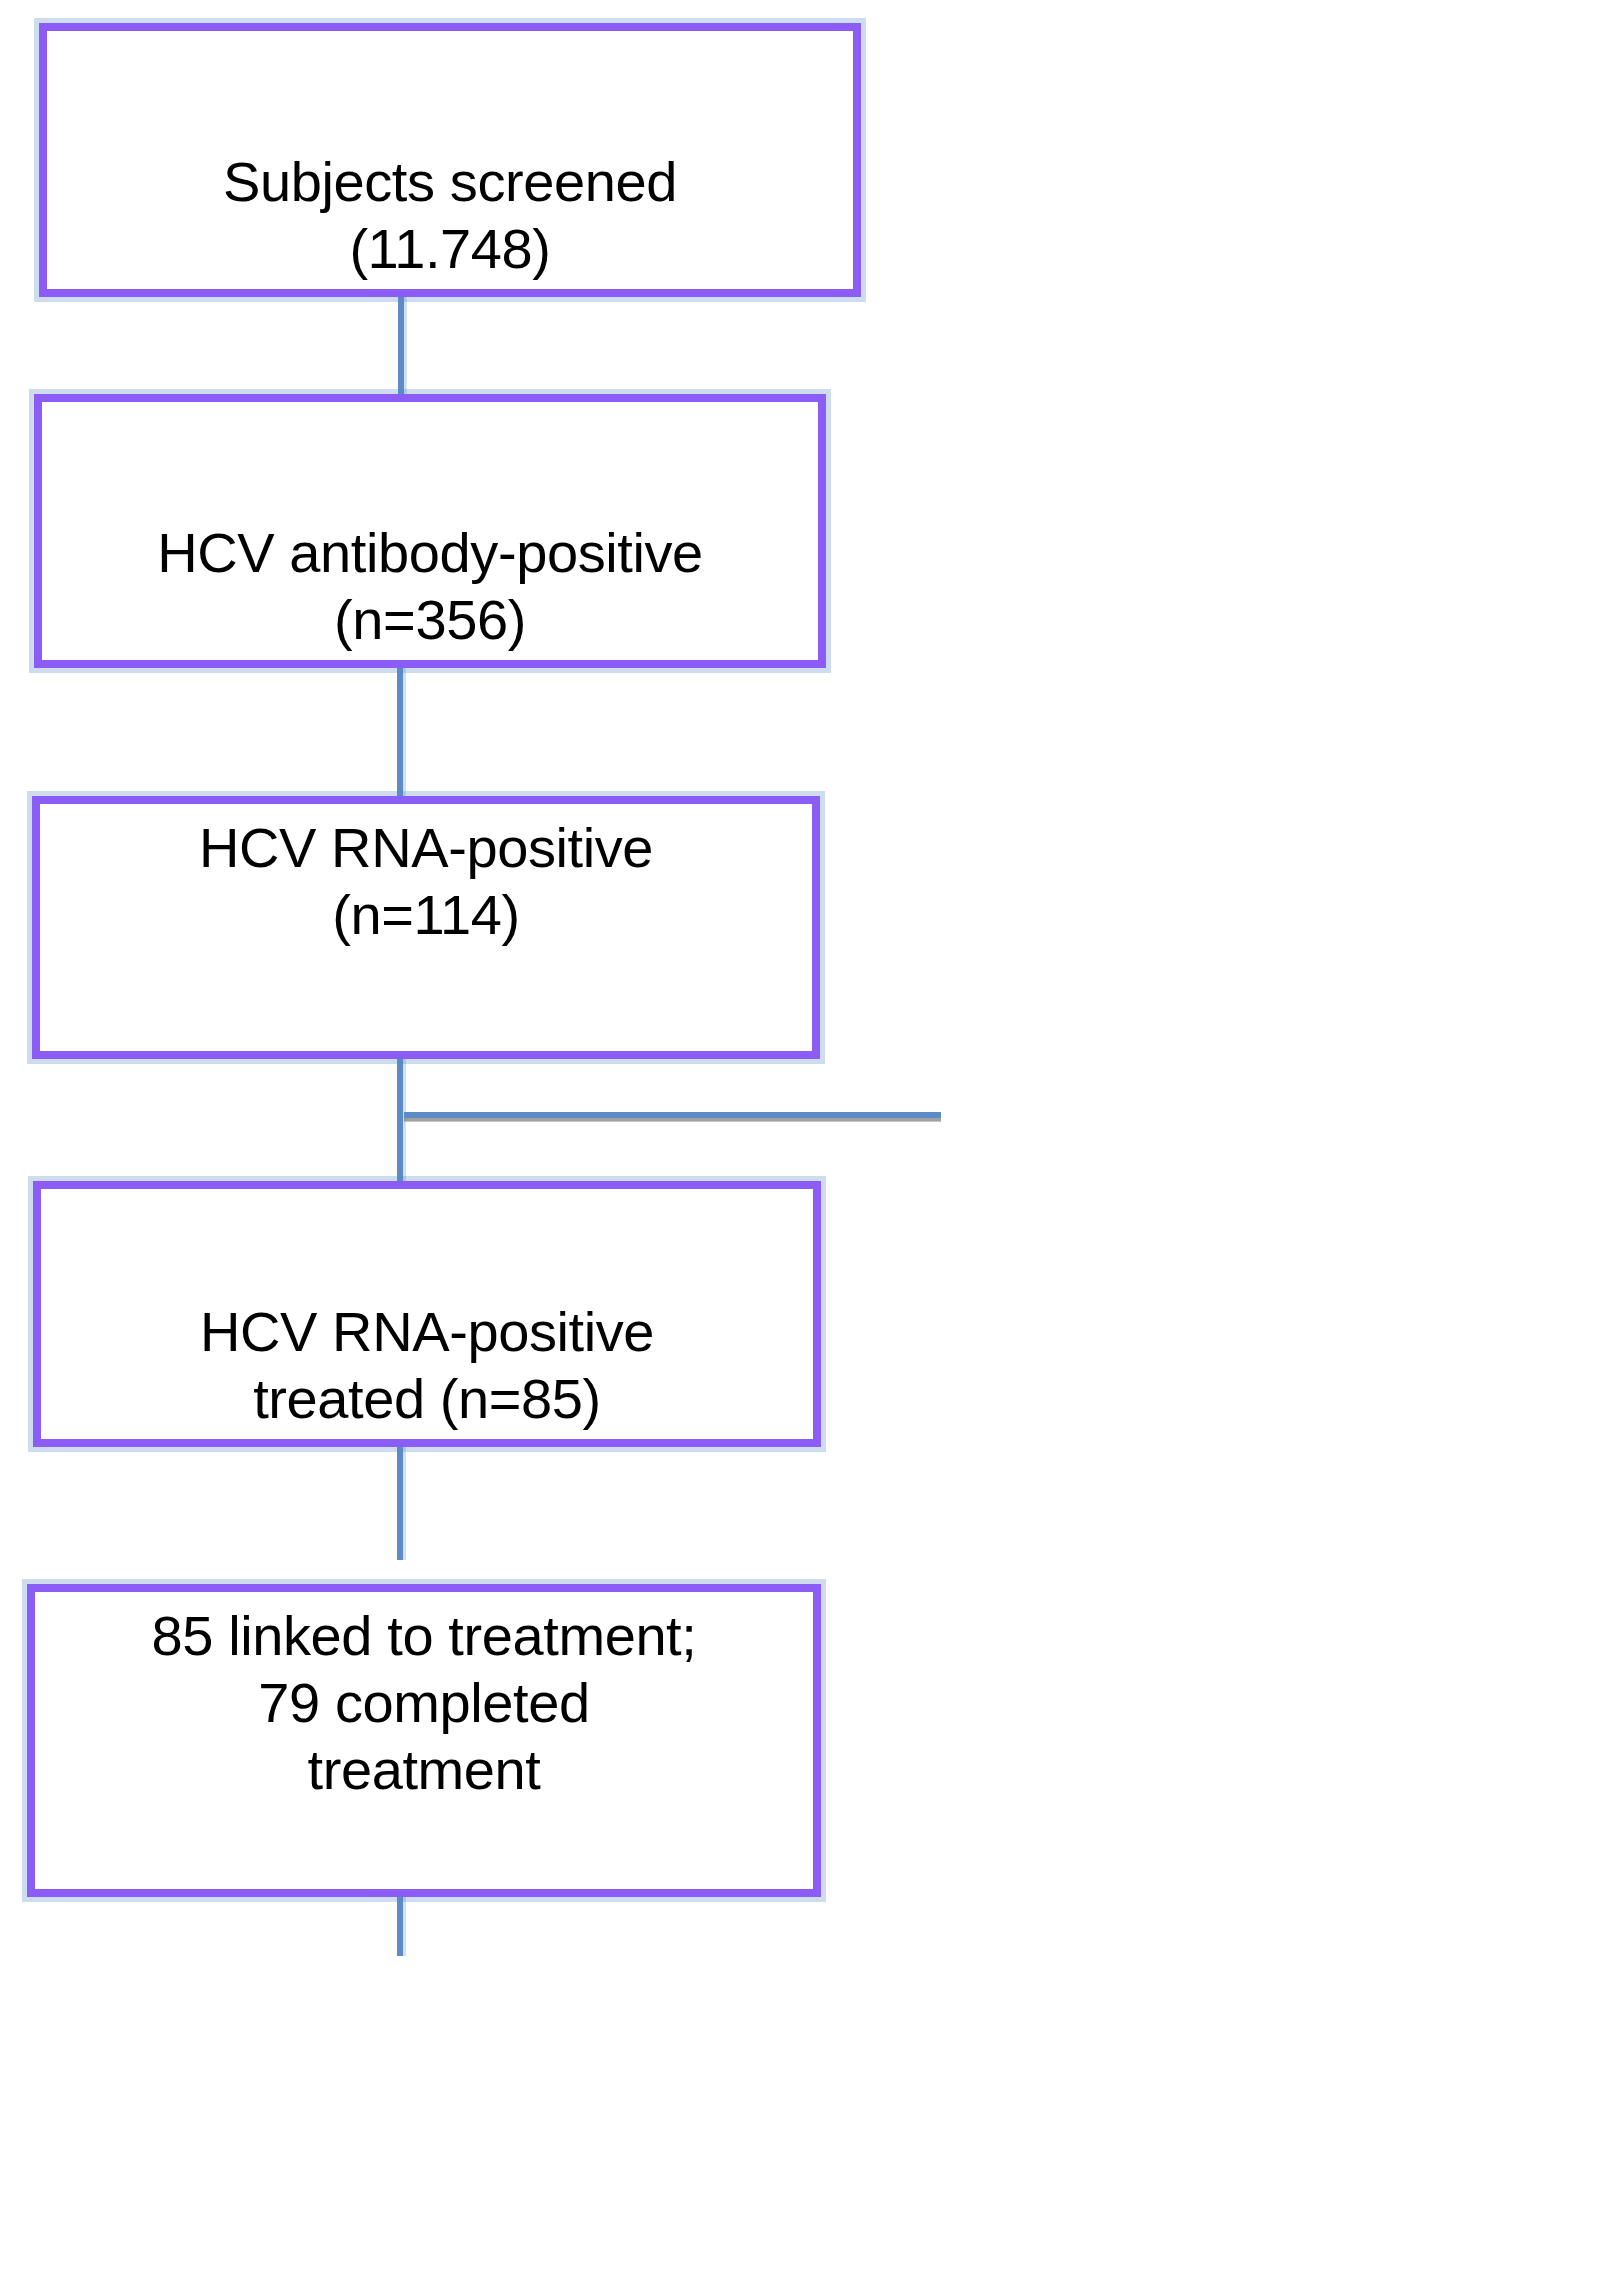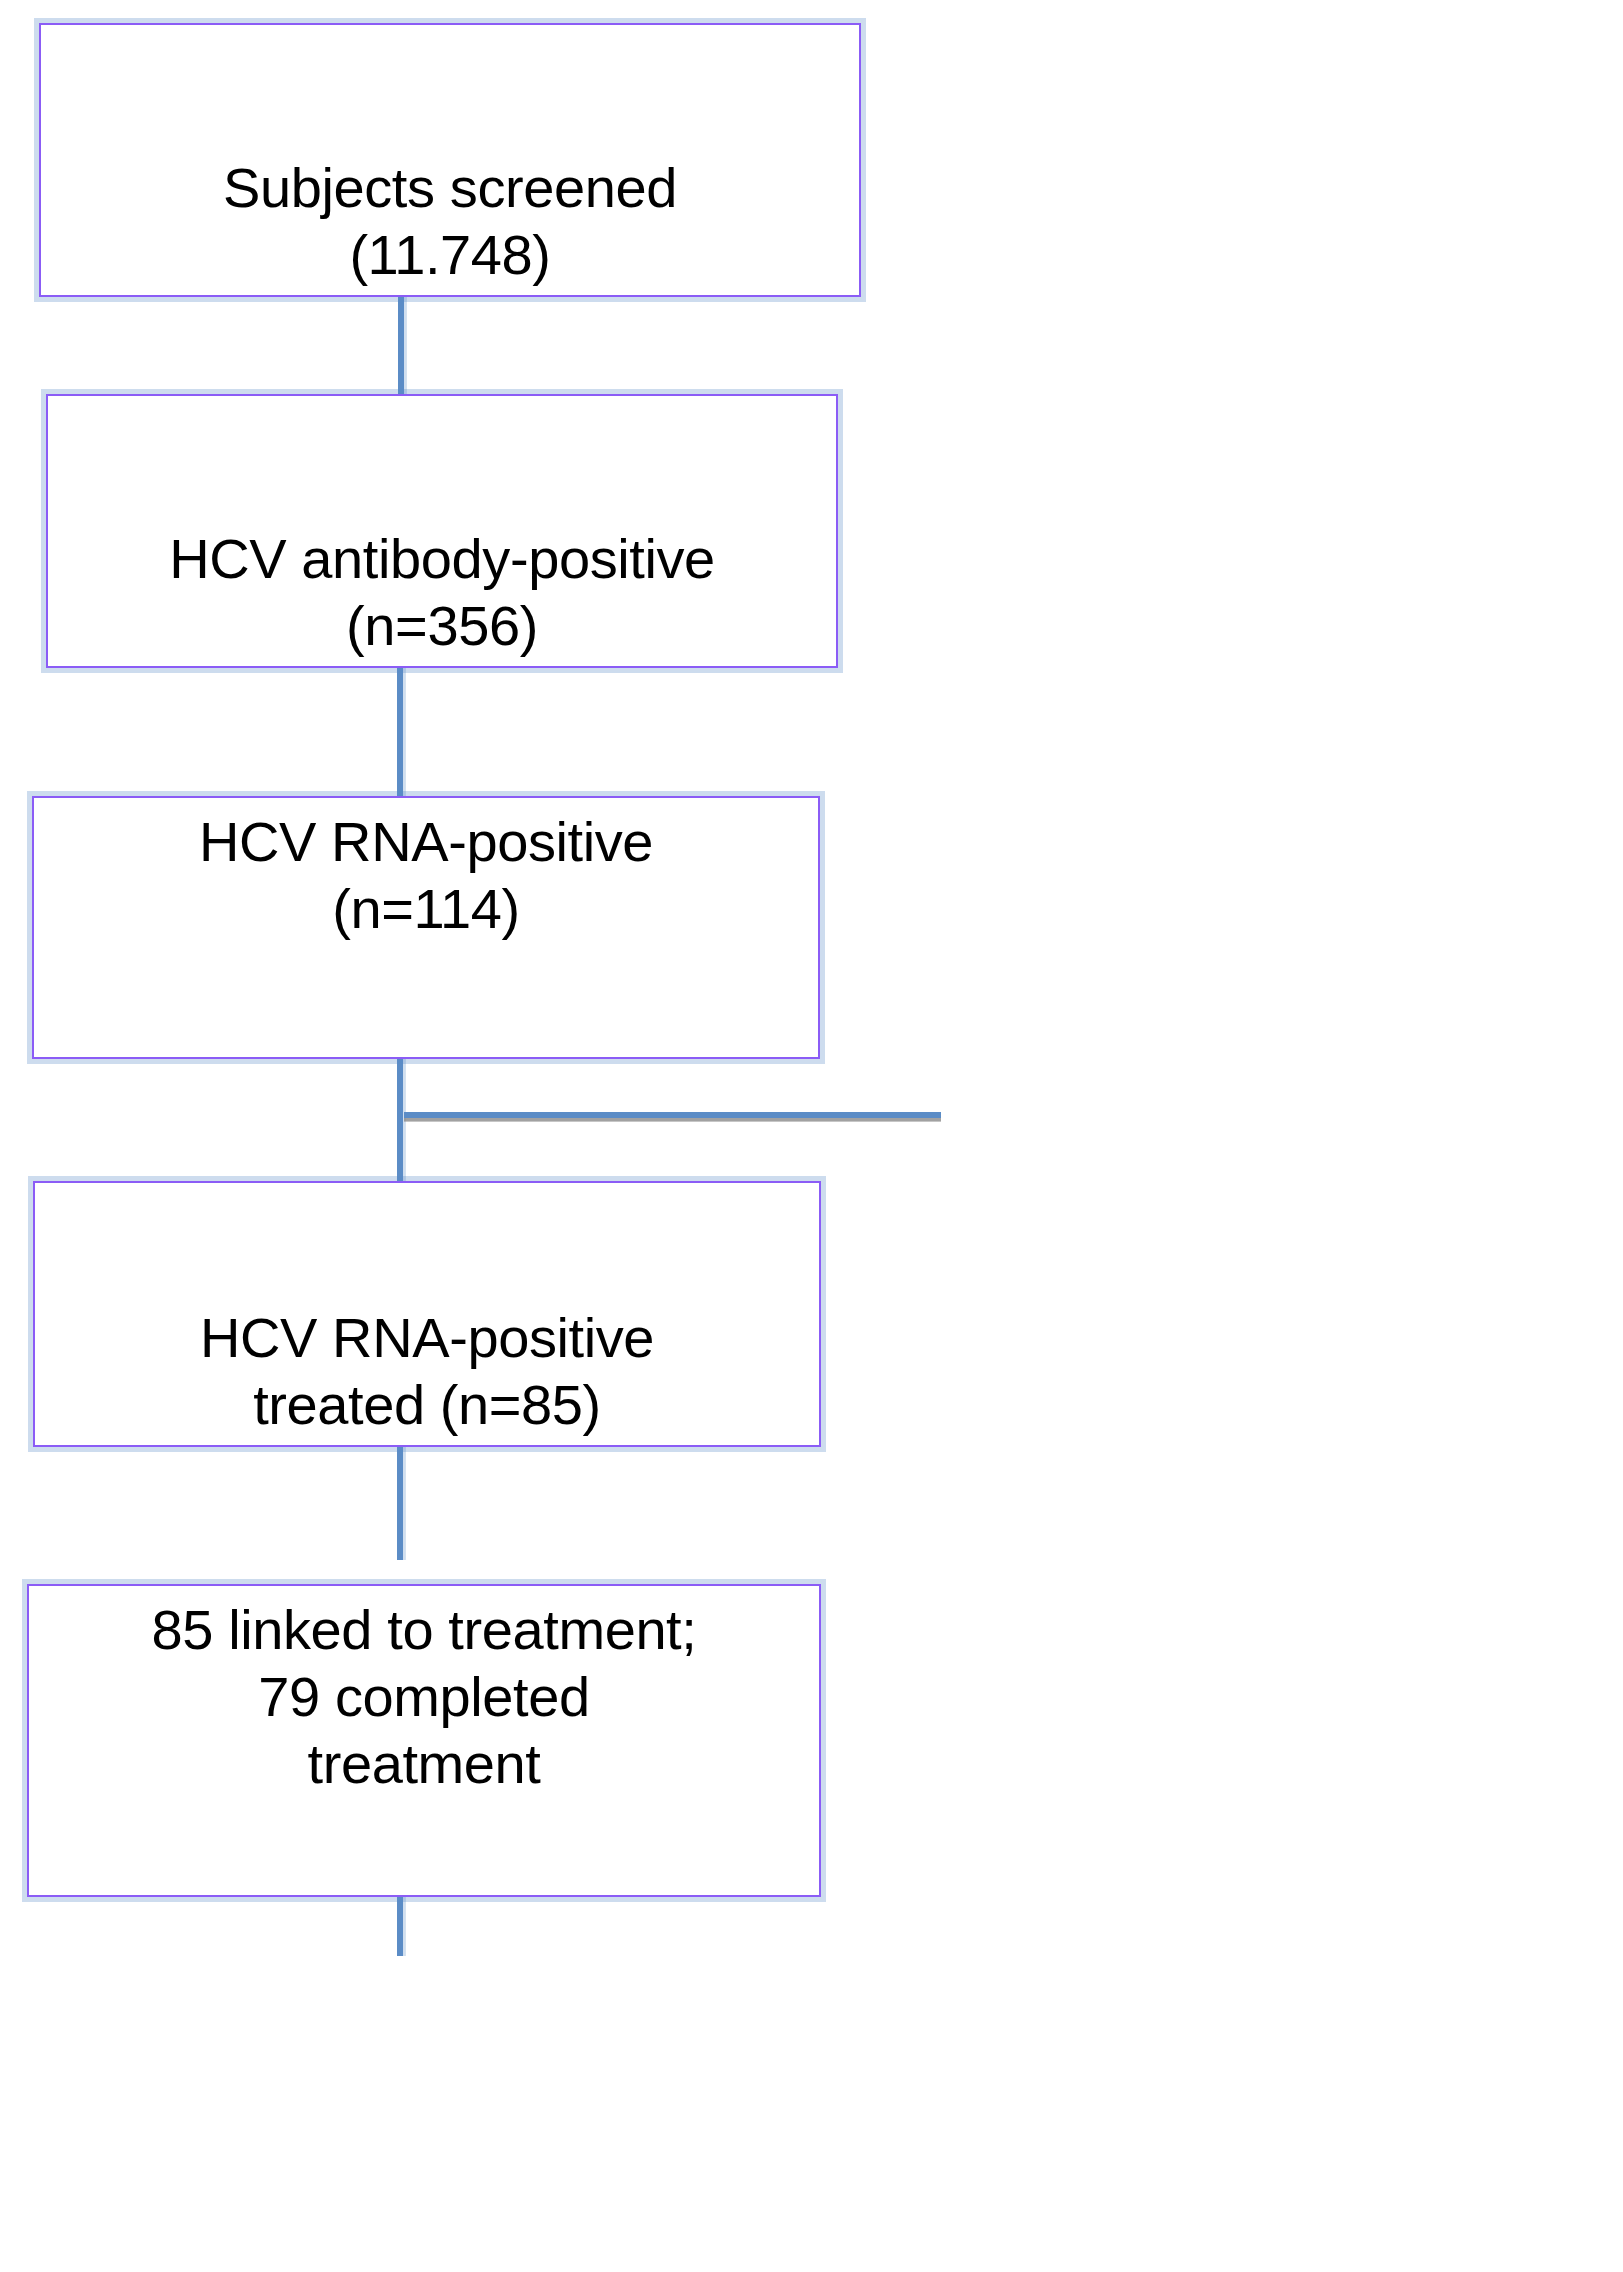--- a/index.html
+++ b/index.html
@@ -15,21 +15,21 @@
     background: #ffffff;
     font-family: "Liberation Sans", "DejaVu Sans", sans-serif;
     overflow: hidden;
   }
 
   
   .node {
     position: absolute;
     box-sizing: border-box;
     background: #ffffff;
-    border: 2px solid #8b5cf6;
+    border: 8px solid #8b5cf6;
     box-shadow: 0 0 0 5px rgba(91,140,198,0.30);
     display: flex;
     align-items: center;
     justify-content: center;
     z-index: 3;
   }
   .node .node-text {
     display: block;
     width: 100%;
     text-align: center;
@@ -76,21 +76,21 @@
 
   <div class="conn-v" style="left:397px; top:1442px; height:118px;"></div>
 
   <div class="conn-v" style="left:397px; top:1829px; height:127px;"></div>
 
   <div class="node align-bottom" style="left:39px; top:23px; width:822px; height:274px;">
     <span class="node-text">Subjects screened
 (11.748)</span>
   </div>
 
-  <div class="node align-bottom" style="left:34px; top:394px; width:792px; height:274px;margin-left:12px;">
+  <div class="node align-bottom" style="left:34px; top:394px; width:792px; height:274px;">
     <span class="node-text">HCV antibody-positive
 (n=356)</span>
   </div>
 
   <div class="node align-top" style="left:32px; top:796px; width:788px; height:263px;">
     <span class="node-text">HCV RNA-positive
 (n=114)</span>
   </div>
 
 

